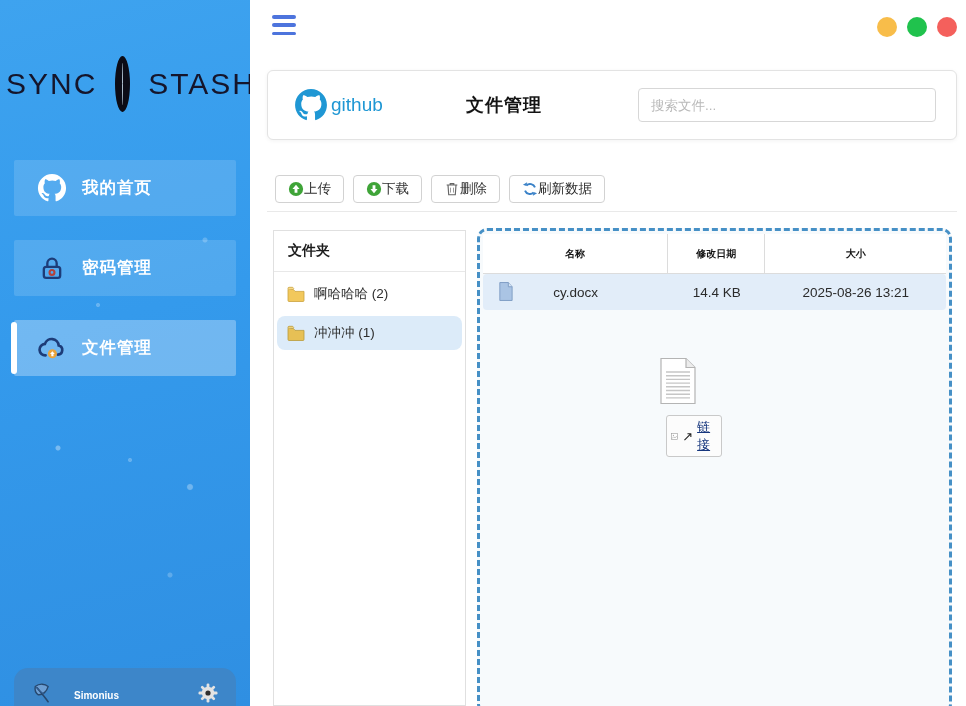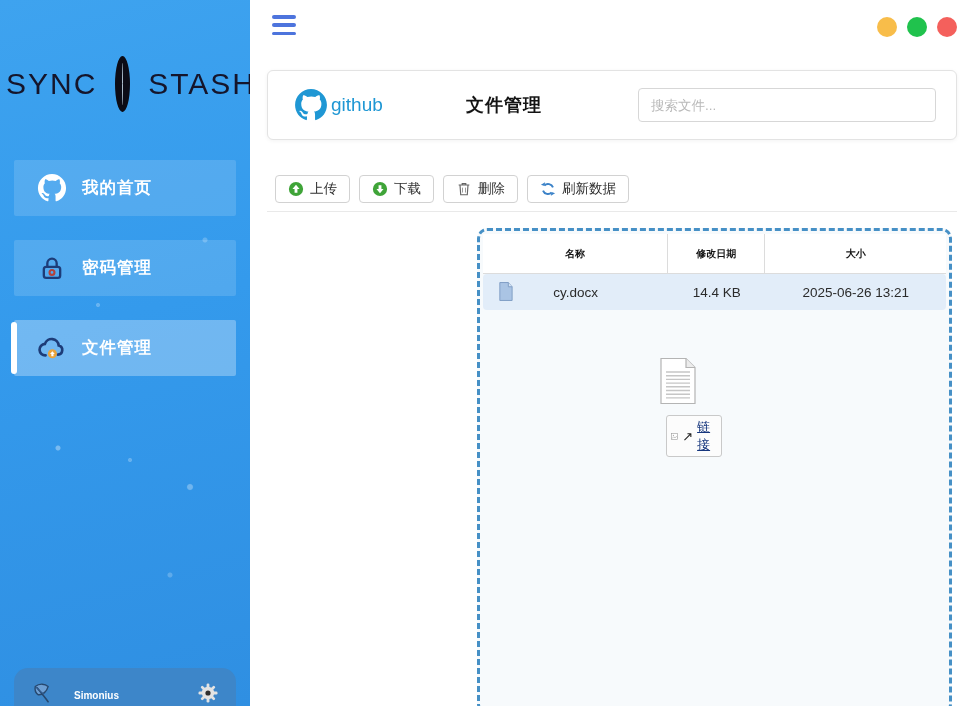--- a/index.html
+++ b/index.html
@@ -48,21 +48,21 @@
   .header-card { position:absolute; left:17px; top:70px; width:690px; height:70px; background:#fff;
     border:1px solid #e3e3e3; border-radius:6px; box-shadow:0 1px 4px rgba(0,0,0,.05); }
   .brand { position:absolute; left:26px; top:0; height:68px; display:flex; align-items:center; gap:3px; cursor:pointer; }
   .brand-text { font-size:19px; color:#1f97d4; }
   .page-title { position:absolute; left:198px; top:0; height:68px; display:flex; align-items:center; font-size:18px; font-weight:bold; color:#141414; letter-spacing:1px; }
   .search-input { position:absolute; right:20px; top:17px; width:298px; height:34px; border:1px solid #d7d7d7; border-radius:4px;
     padding:0 12px; font-size:13.5px; color:#333; outline:none; font-family:inherit; }
   .search-input::placeholder { color:#b9b9b9; }
 
   .toolbar { position:absolute; left:25px; top:175px; display:flex; gap:9px; }
-  .tb-btn { display:inline-flex; align-items:center; gap:6px; height:28px; padding:0 12px; background:#fff;
+  .tb-btn { display:inline-flex; align-items:center; height:28px; padding:0 12px; background:#fff;
     border:1px solid #d2d2d2; border-radius:4px; font-size:13.5px; color:#2e2e2e; cursor:pointer; white-space:nowrap; }
   .tb-btn svg { flex:0 0 auto; }
 
   .toolbar-divider { position:absolute; left:17px; top:211px; width:690px; height:1px; background:#e9e9e9; }
 
   .folder-panel { position:absolute; left:23px; top:230px; width:193px; height:476px; background:#fff; border:1px solid #e0e0e0; }
   .folder-head { height:41px; display:flex; align-items:center; padding-left:14px; font-size:14px; font-weight:bold; color:#1c1c1c; border-bottom:1px solid #e8e8e8; }
   .folder-item { margin:5px 3px 0 3px; height:34px; border-radius:8px; display:flex; align-items:center; gap:9px; padding-left:10px; font-size:13.5px; color:#2e2e2e; cursor:pointer; }
   .folder-item.selected { background:#dcebf9; }
 
@@ -215,40 +215,57 @@
         <path d="M3.4 10.8A6 6 0 0013.1 13" stroke="#3b82c8" stroke-width="2.2"></path>
         <path d="M5.8 1.4L4.9 5.6 1 4.1z" fill="#3b82c8"></path>
         <path d="M12.2 16.6l.9-4.2 3.9 1.5z" fill="#3b82c8"></path>
       </svg>
       <span>刷新数据</span>
     </button>
   </div>
 
   <div class="toolbar-divider"></div>
 
+  <div class="folder-panel">
+    <div class="folder-head">文件夹</div>
+    <div class="folder-item">
+      <svg width="18" height="16" viewBox="0 0 18 16">
+        <path d="M1 3.5h5.5L8 5.4h9v9.1a1 1 0 01-1 1H2a1 1 0 01-1-1z" fill="#f2c85c" stroke="#caa23e" stroke-width=".8"></path>
+        <path d="M1 3.5V2.3a1 1 0 011-1h3.7l1.3 1.5" fill="#f8da8a" stroke="#caa23e" stroke-width=".8"></path>
+      </svg>
+      <span>啊哈哈哈 (2)</span>
+    </div>
+    <div class="folder-item selected">
+      <svg width="18" height="16" viewBox="0 0 18 16">
+        <path d="M1 3.5h5.5L8 5.4h9v9.1a1 1 0 01-1 1H2a1 1 0 01-1-1z" fill="#e7c055" stroke="#b99a3a" stroke-width=".8"></path>
+        <path d="M1 3.5V2.3a1 1 0 011-1h3.7l1.3 1.5" fill="#f0d17a" stroke="#b99a3a" stroke-width=".8"></path>
+      </svg>
+      <span>冲冲冲 (1)</span>
+    </div>
+  </div>
 
   <div class="file-panel">
     <div class="file-table">
       <div class="ft-header">
         <div class="ft-hcell">名称</div>
         <div class="ft-hcell">修改日期</div>
         <div class="ft-hcell">大小</div>
       </div>
       <div class="ft-row">
         <div class="ft-cell">
           <span class="row-doc-icon">
             <svg width="17" height="21" viewBox="0 0 18 22">
               <path d="M3 1.5h9l4 4.5v14.5H3z" fill="#aac4e4" stroke="#7d9cc4" stroke-width="1"></path>
               <path d="M12 1.5V6h4" fill="#d6e4f4" stroke="#7d9cc4" stroke-width="1"></path>
             </svg>
           </span>
           <span>cy.docx</span>
         </div>
         <div class="ft-cell">14.4 KB</div>
-        <div class="ft-cell">2025-06-26 13:21</div>
+        <div class="ft-cell">2025-08-26 13:21</div>
       </div>
     </div>
 
     <div class="preview">
       <svg width="40" height="48" viewBox="0 0 40 48">
         <path d="M3 1.5h25l9 9V46.5H3z" fill="#fff" stroke="#b4b4b4" stroke-width="1.2"></path>
         <path d="M28 1.5v9h9" fill="#ececec" stroke="#b4b4b4" stroke-width="1.2"></path>
         <g stroke="#c6c6c6" stroke-width="1.4">
           <path d="M8 15h24M8 18.7h24M8 22.4h24M8 26.1h24M8 29.8h24M8 33.5h24M8 37.2h24M8 40.9h24"></path>
         </g>

